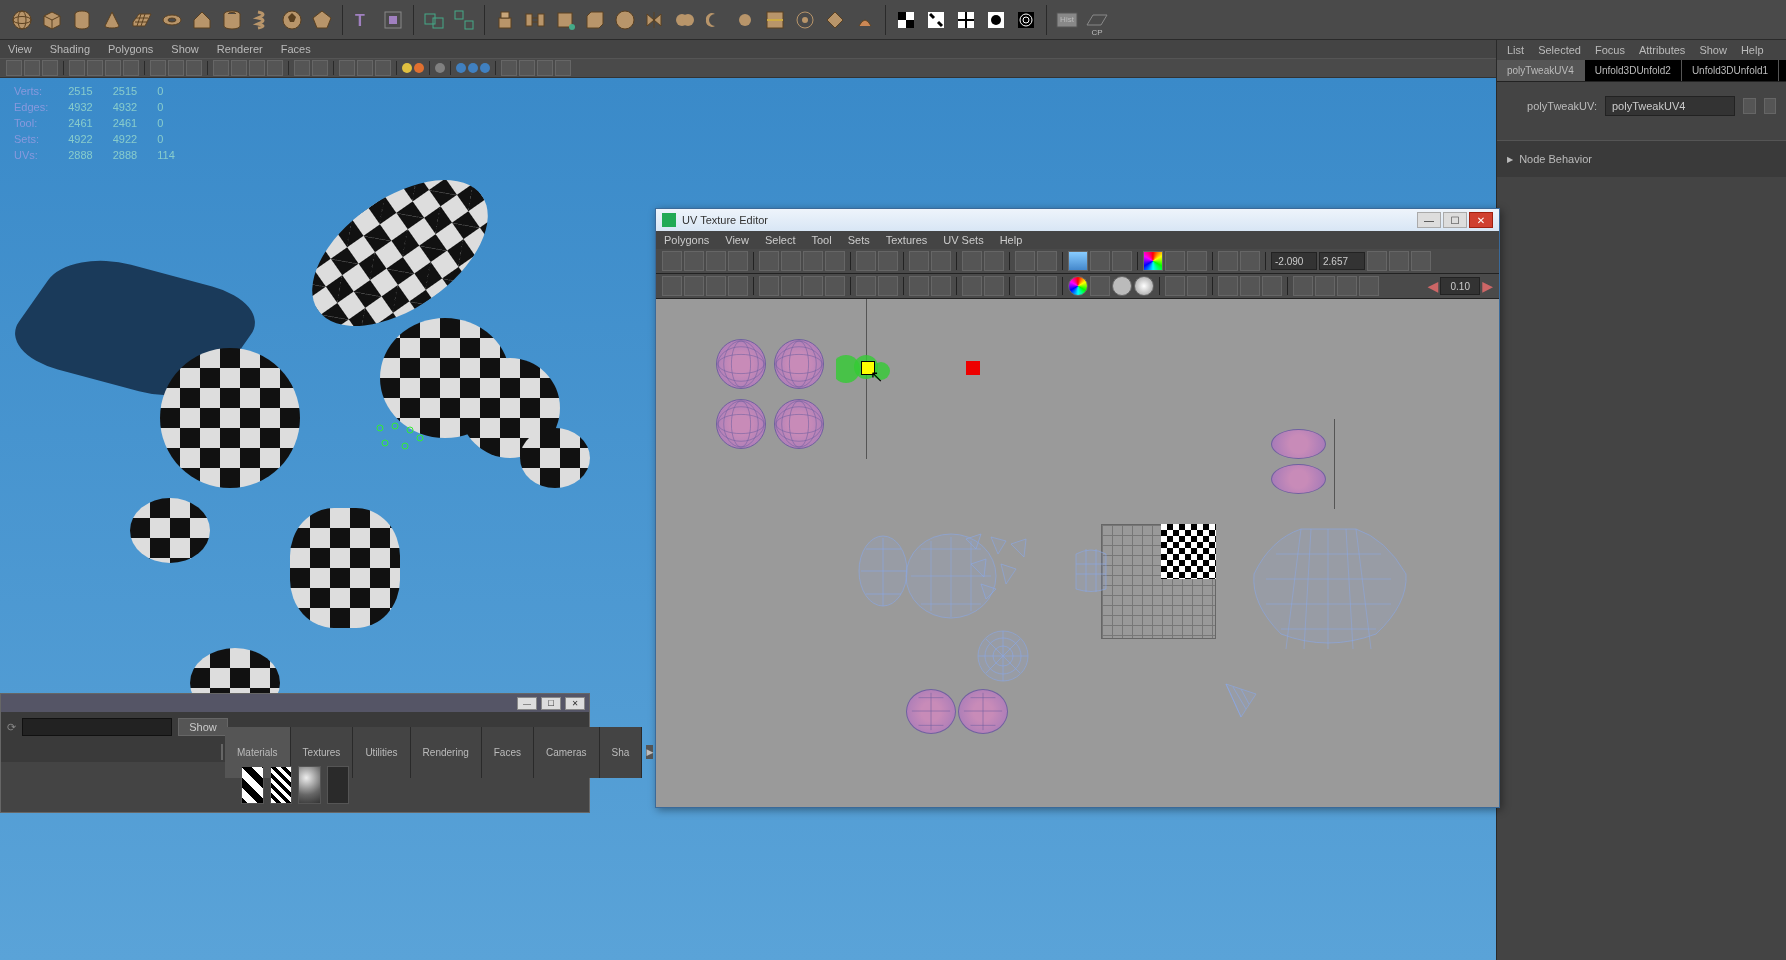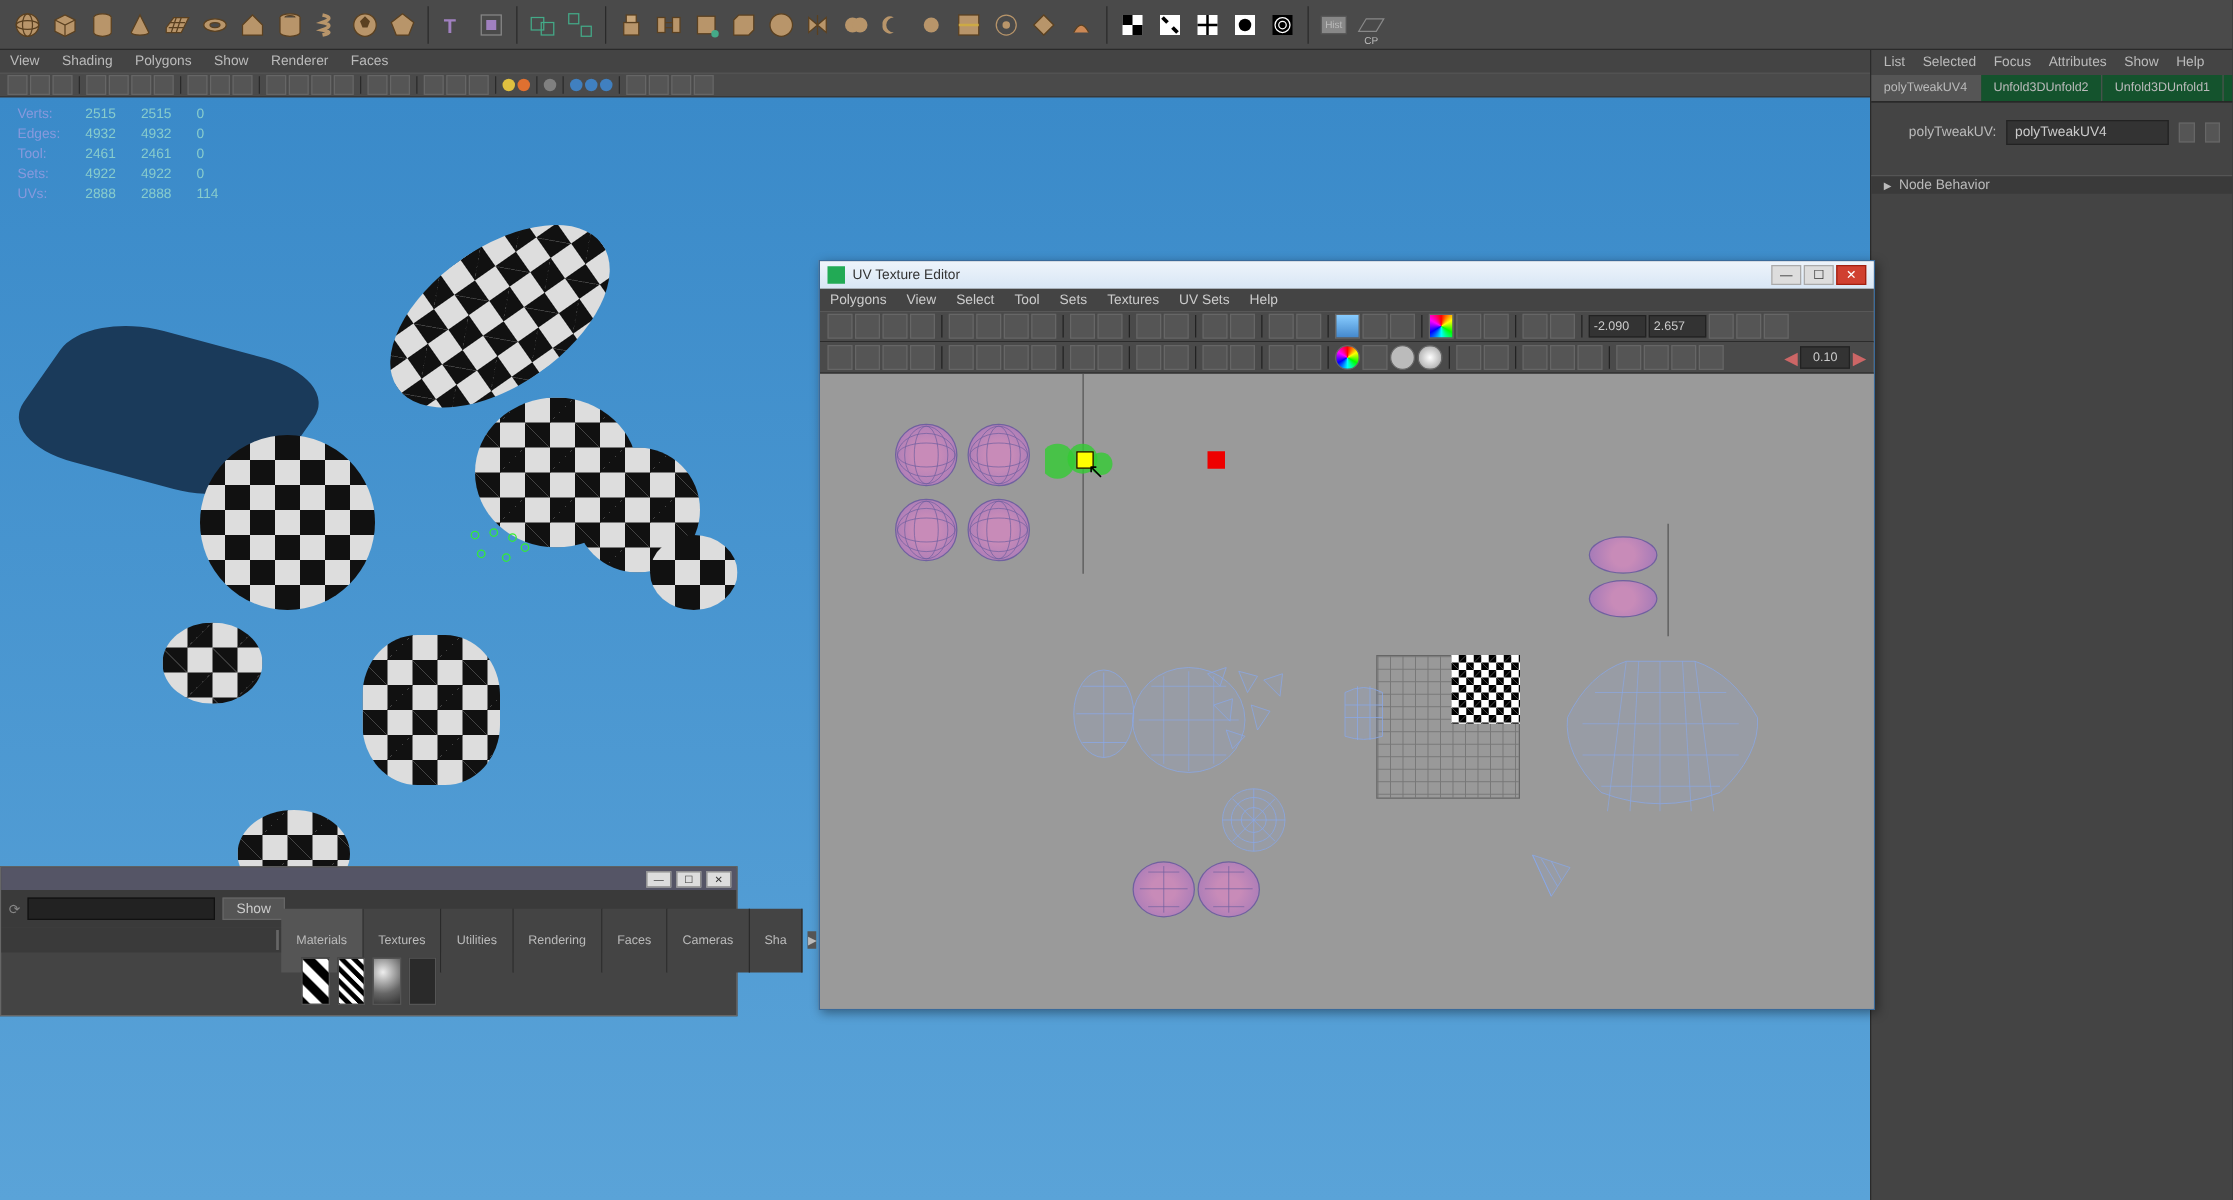--- a/index.html
+++ b/index.html
@@ -29,27 +29,27 @@
 
 .viewport-3d { flex: 1; background: linear-gradient(to bottom, #3a8ac9 0%, #5aa3d8 100%); position: relative; overflow: hidden; }
 .stats-overlay { position: absolute; top: 4px; left: 12px; font-size: 11px; color: #8cc; }
 .stats-overlay table td { padding: 1px 18px 1px 0; }
 .stats-overlay .label { color: #89d; }
 
 
 .attr-header { text-align: center; padding: 6px; color: #ccc; font-size: 11px; }
 .attr-menu { display: flex; gap: 14px; padding: 4px 10px; font-size: 11px; }
 .attr-tabs { display: flex; background: #3a3a3a; border-bottom: 1px solid #222; overflow: hidden; }
-.attr-tab { padding: 5px 10px; font-size: 10px; border-right: 1px solid #555; cursor: pointer; background: #14532d; }
+.attr-tab { padding: 5px 10px; font-size: 10px; border-right: 1px solid #555; cursor: pointer; background: #000000; }
 .attr-tab.active { background: #555; }
 .attr-body { padding: 14px 10px; }
 .attr-row { display: flex; align-items: center; gap: 8px; margin-bottom: 10px; }
 .attr-row label { font-size: 11px; min-width: 90px; text-align: right; }
 .attr-row input { background: #333; border: 1px solid #222; color: #ccc; padding: 3px 6px; font-size: 11px; width: 130px; }
-.collapse-header { background: #3a3a3a; padding: 1px 10px; font-size: 11px; display: flex; align-items: center; gap: 6px; cursor: pointer; border-top: 1px solid #555; }
+.collapse-header { background: #3a3a3a; padding: 12px 10px; font-size: 11px; display: flex; align-items: center; gap: 6px; cursor: pointer; border-top: 1px solid #555; }
 .collapse-header::before { content: "▶"; font-size: 8px; }
 
 
 .uv-window { position: absolute; left: 655px; top: 208px; width: 845px; height: 600px; background: #9a9a9a; border: 1px solid #3a6a9a; box-shadow: 2px 2px 8px rgba(0,0,0,0.4); }
 .uv-titlebar { height: 22px; background: linear-gradient(to bottom, #eef4fb, #d8e6f5); display: flex; align-items: center; padding: 0 6px; font-size: 11px; color: #333; }
 .uv-titlebar .uv-icon-app { width: 14px; height: 14px; background: #2a5; margin-right: 6px; }
 .uv-titlebar .spacer { flex: 1; }
 .uv-titlebar .winbtn { width: 24px; height: 16px; display: flex; align-items: center; justify-content: center; font-size: 10px; margin-left: 2px; cursor: pointer; }
 .uv-titlebar .winbtn.min { background: #ddd; border: 1px solid #aaa; }
 .uv-titlebar .winbtn.max { background: #ddd; border: 1px solid #aaa; }

